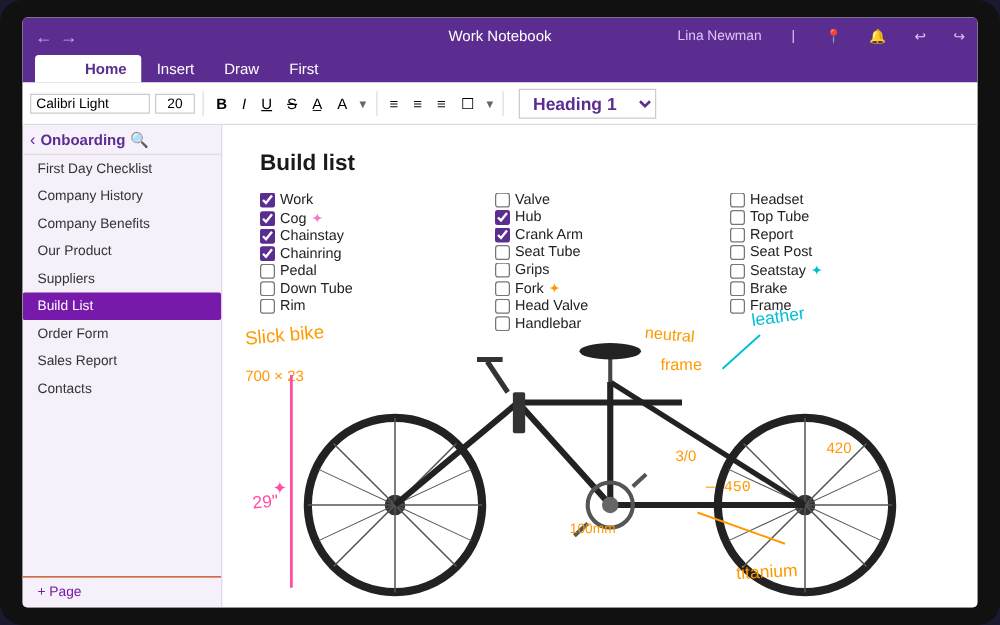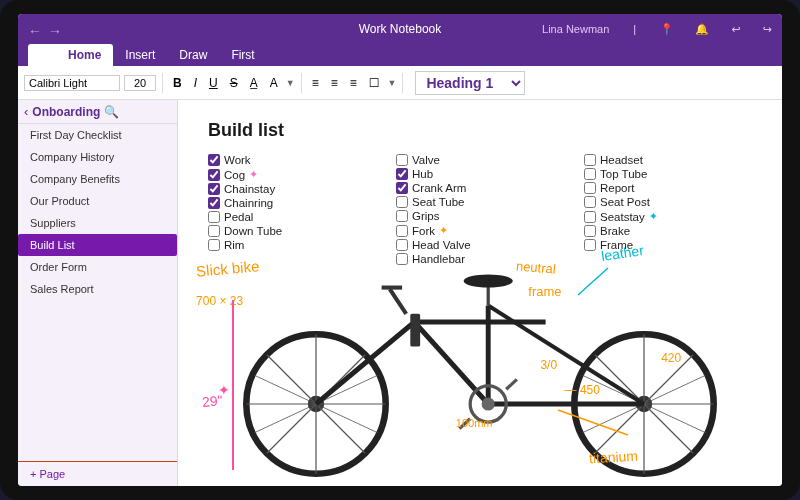--- a/index.html
+++ b/index.html
@@ -347,20 +347,21 @@
         </div>
 
         <div class="sidebar-item">First Day Checklist</div>
         <div class="sidebar-item">Company History</div>
         <div class="sidebar-item">Company Benefits</div>
         <div class="sidebar-item">Our Product</div>
         <div class="sidebar-item">Suppliers</div>
         <div class="sidebar-item active">Build List</div>
         <div class="sidebar-item">Order Form</div>
         <div class="sidebar-item">Sales Report</div>
+        <div class="sidebar-item">Contacts</div>
 
         <div class="sidebar-add">+ Page</div>
       </div>
 
       <div class="page-content">
         <div class="page-title">Build list</div>
 
         <div class="checklist-area">
 
           <div>
@@ -515,21 +516,21 @@
           </svg>
 
           
           <div class="annotation ann-orange" style="left:3%;top:8%;font-size:15px;transform:rotate(-5deg);">Slick bike</div>
           <div class="annotation ann-orange" style="left:3%;top:22%;font-size:12px;">700 × 23</div>
           <div class="annotation ann-pink" style="left:4%;top:62%;font-size:14px;transform:rotate(-5deg);">29"</div>
           <div class="annotation ann-orange" style="left:56%;top:8%;font-size:13px;transform:rotate(5deg);">neutral</div>
           <div class="annotation ann-orange" style="left:58%;top:18%;font-size:13px;">frame</div>
           <div class="annotation ann-cyan" style="left:70%;top:2%;font-size:14px;transform:rotate(-8deg);">leather</div>
           <div class="annotation ann-orange" style="left:60%;top:48%;font-size:12px;">3/0</div>
-          <div class="annotation ann-orange" style="left:64%;top:58%;font-size:12px;">— 450</div>
+          <div class="annotation ann-orange" style="left:64%;top:58%;font-size:12px;font-family:Liberation Mono, monospace;">— 450</div>
           <div class="annotation ann-orange" style="left:80%;top:45%;font-size:12px;">420</div>
           <div class="annotation ann-orange" style="left:46%;top:72%;font-size:11px;">100mm</div>
           <div class="annotation ann-orange" style="left:68%;top:85%;font-size:14px;transform:rotate(-3deg);">titanium</div>
 
           
           <svg style="position:absolute;left:0;top:0;width:100%;height:100%;pointer-events:none;">
             <line x1="55" y1="60" x2="55" y2="230" stroke="#ff4da6" stroke-width="2" marker-end="url(#arrowhead-pink)"></line>
             <line x1="55" y1="230" x2="55" y2="60" stroke="#ff4da6" stroke-width="2"></line>
 
             <text x="40" y="155" fill="#ff4da6" font-size="14">✦</text>

